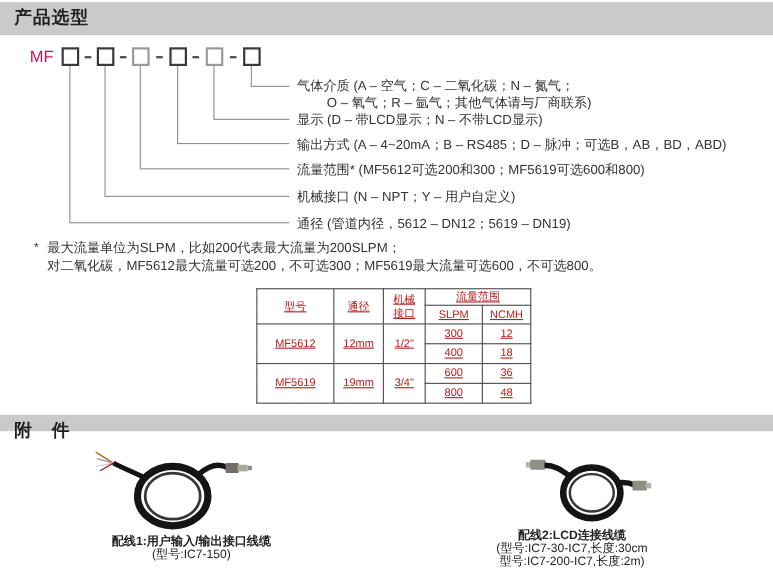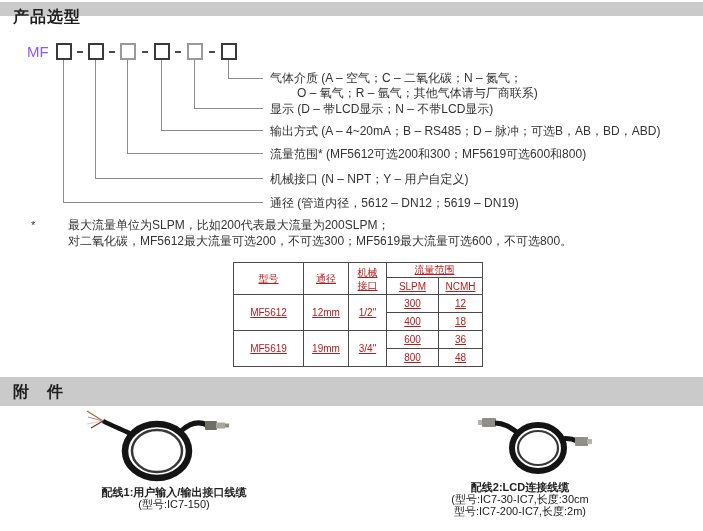--- a/index.html
+++ b/index.html
@@ -1,39 +1,39 @@
 <!DOCTYPE html>
 <html><head>
 <meta charset="utf-8">
 <style>
   html,body{margin:0;padding:0;background:#fff;}
   .page{
     position:relative; width:703px; height:531px; overflow:hidden; background:#ffffff;
     font-family:"Liberation Sans","DejaVu Sans",sans-serif; color:#333;
   }
   
-  .bar{position:absolute; left:0; width:703px; height:14px; background:#cacaca;}
+  .bar{position:absolute; left:0; width:703px; height:30px; background:#cacaca;}
   .bar .bar-title{
     position:absolute; left:13px; top:0; line-height:30px;
     font-size:16px; font-weight:bold; color:#1f1f1f; letter-spacing:1px;
   }
   #bar-products{top:2px;}
-  #bar-accessories{top:377px; height:29px;}
-  
-  .mf-prefix{position:absolute; left:27px; top:43px; font-size:15px; color:#8b5cf6;}
+  #bar-accessories{top:377px; height:15px;}
+  
+  .mf-prefix{position:absolute; left:27px; top:43px; font-size:15px; color:#be185d;}
   .code-box{position:absolute; top:43px; width:12px; height:13px; border:2px solid #3a3a3a; background:#fff;}
   .code-box.lt{border-color:#9a9a9a;}
   .dash{position:absolute; top:51px; width:6px; height:2px; background:#4a4a4a;}
   .vline{position:absolute; width:1px; background:#8c8c8c;}
   .hline{position:absolute; height:1px; background:#8c8c8c;}
   .dlabel{position:absolute; left:270px; font-size:12px; line-height:15px; color:#333; white-space:nowrap;}
   .dlabel .indent{padding-left:27px;}
   
   .fn-marker{position:absolute; left:31px; top:219px; font-size:11px; color:#333;}
-  .footnote{position:absolute; left:43px; top:217px; font-size:12px; line-height:16px; color:#333; white-space:nowrap;margin-left:25px;}
+  .footnote{position:absolute; left:43px; top:217px; font-size:12px; line-height:16px; color:#333; white-space:nowrap;}
   
   table.spec{
     position:absolute; left:233px; top:262px; border-collapse:collapse;
     font-size:10px; color:#b91c1c; text-align:center;text-decoration:underline;
   }
   table.spec th, table.spec td{
     border:1px solid #4a4a4a; font-weight:normal; padding:0 2px; text-align:center; vertical-align:middle;
   }
   table.spec .pre{white-space:pre-line; line-height:13px;}
   tr.hr1{height:14px;} tr.hr2{height:17px;} tr.br{height:18px;}

